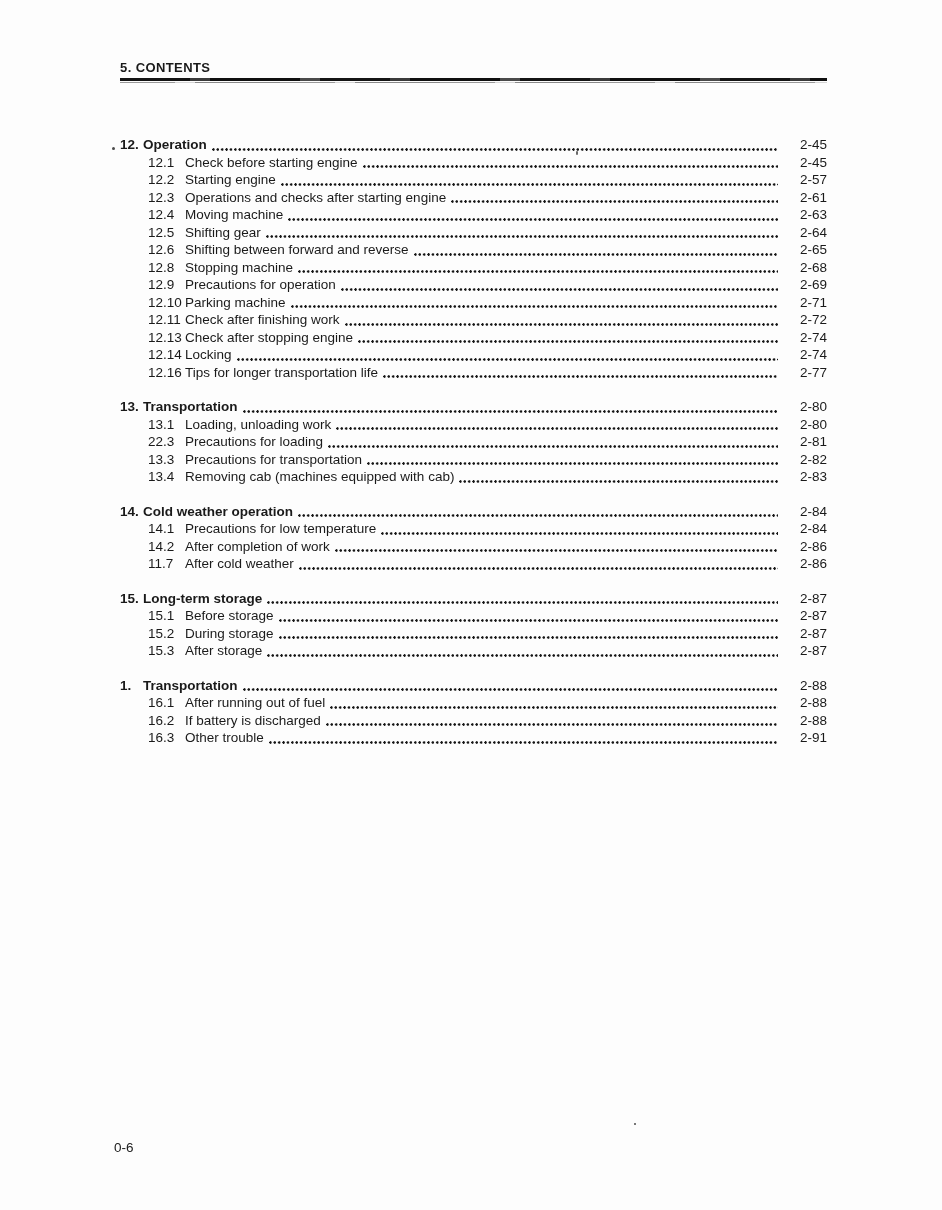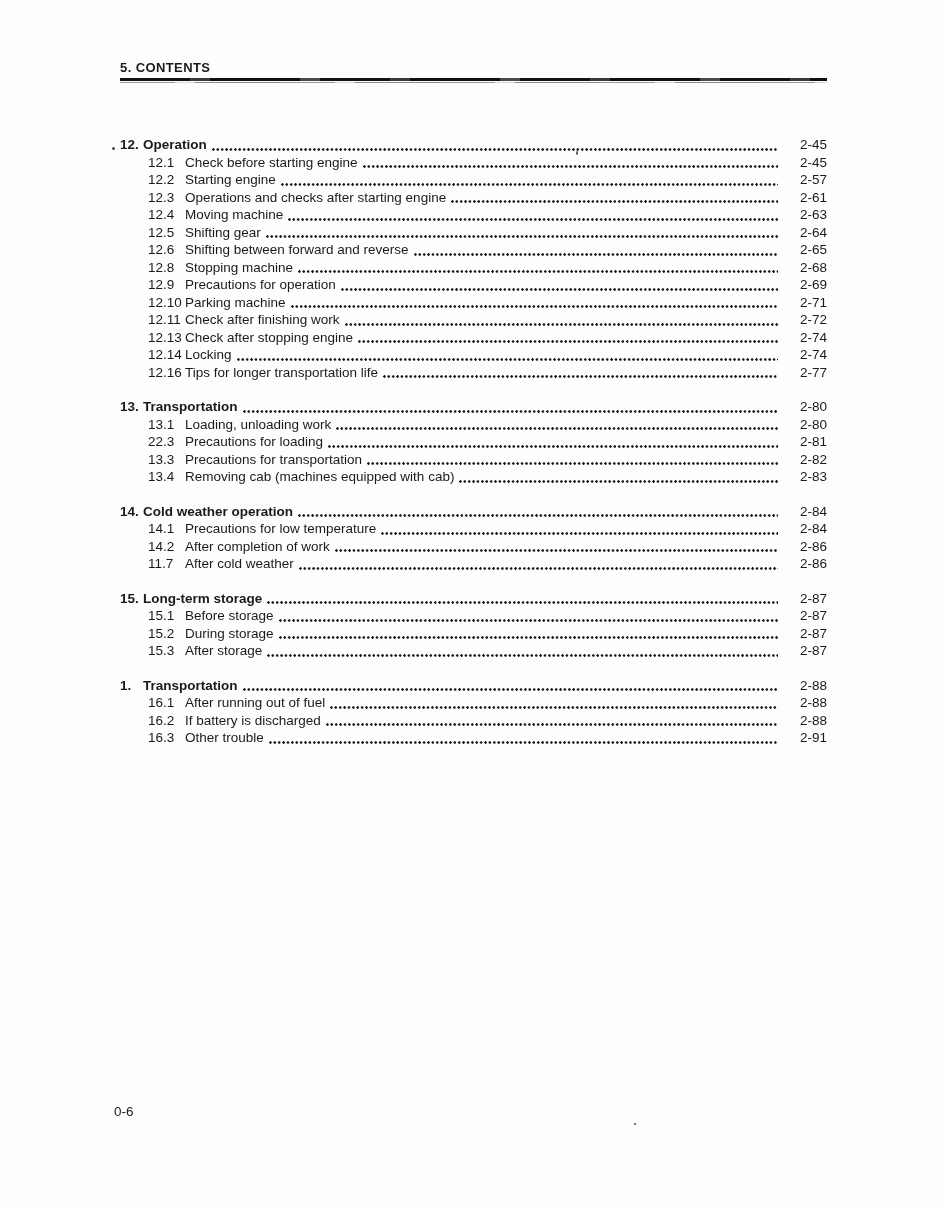--- a/index.html
+++ b/index.html
@@ -91,21 +91,21 @@
   .page-num {
     flex: 0 0 44px;
     width: 44px;
     text-align: right;
   }
 
   
   .doc-footer {
     position: absolute;
     left: 114px;
-    top: 1104px;
+    top: 1140px;
     font-size: 13.5px;
   }
 
   
   .speck {
     position: absolute;
     background: #4a4a4a;
     border-radius: 50%;
   }
   .speck-a { left: 112px; top: 147px; width: 3px; height: 3px; }

